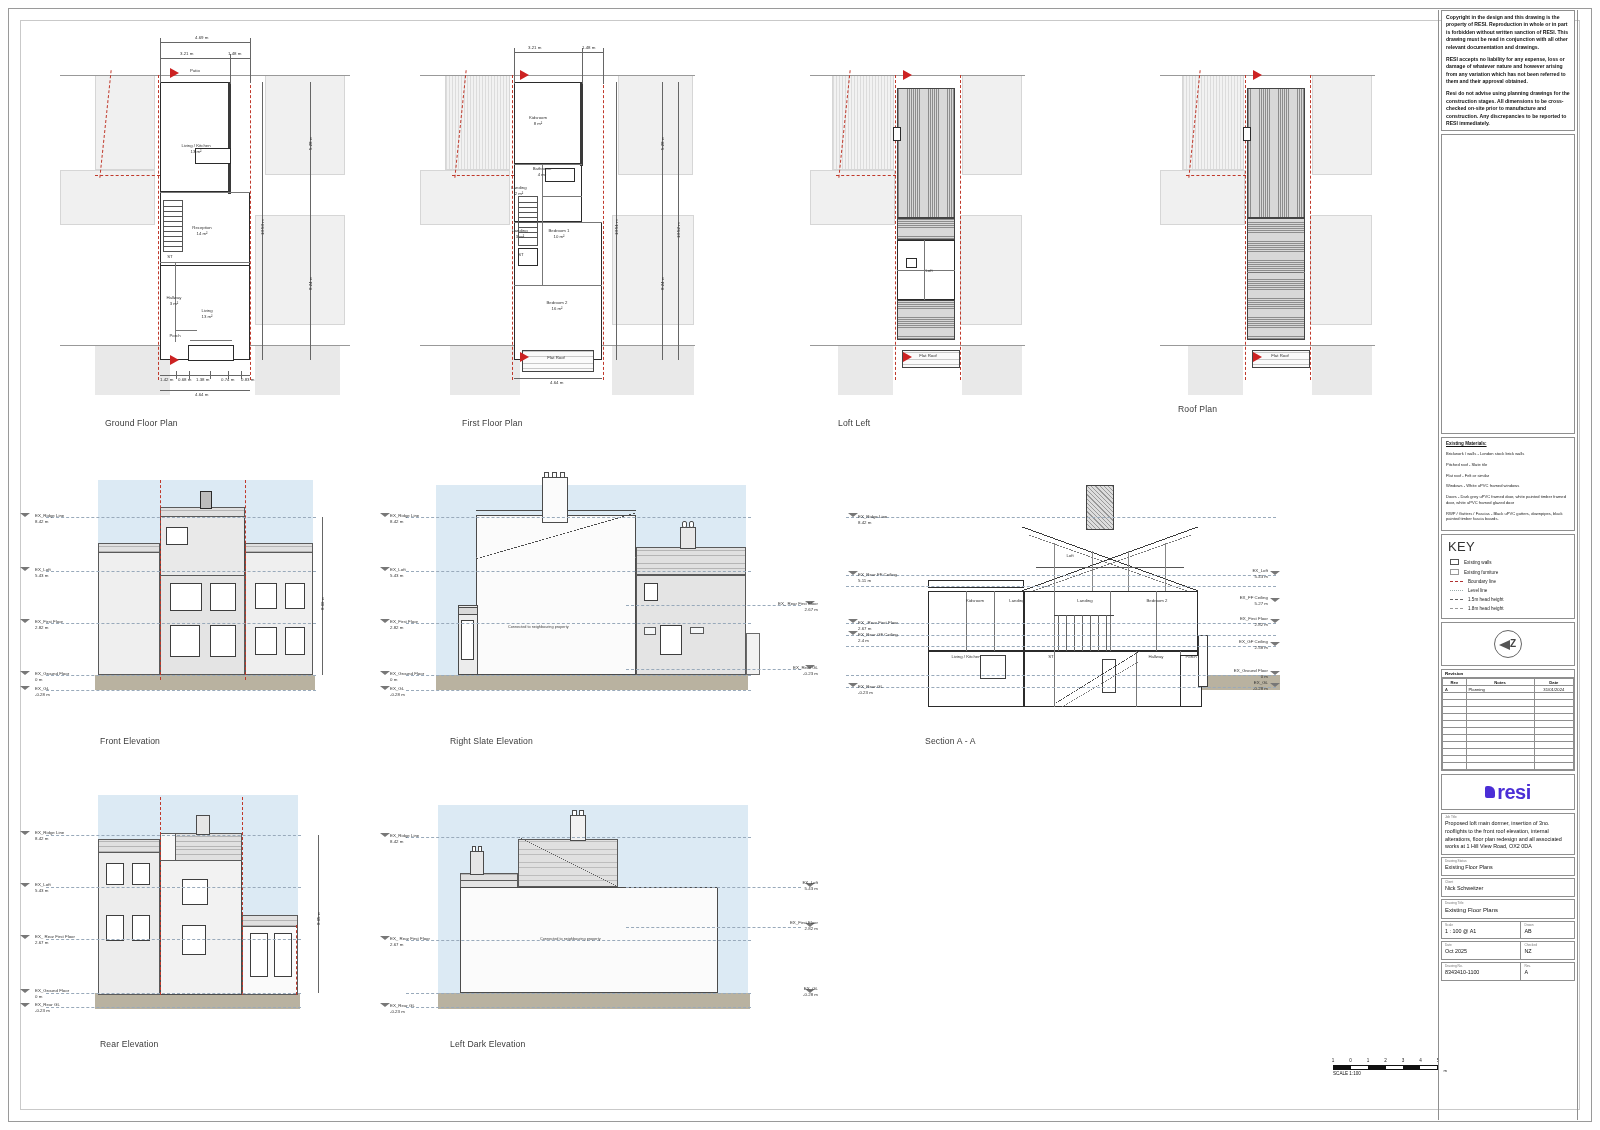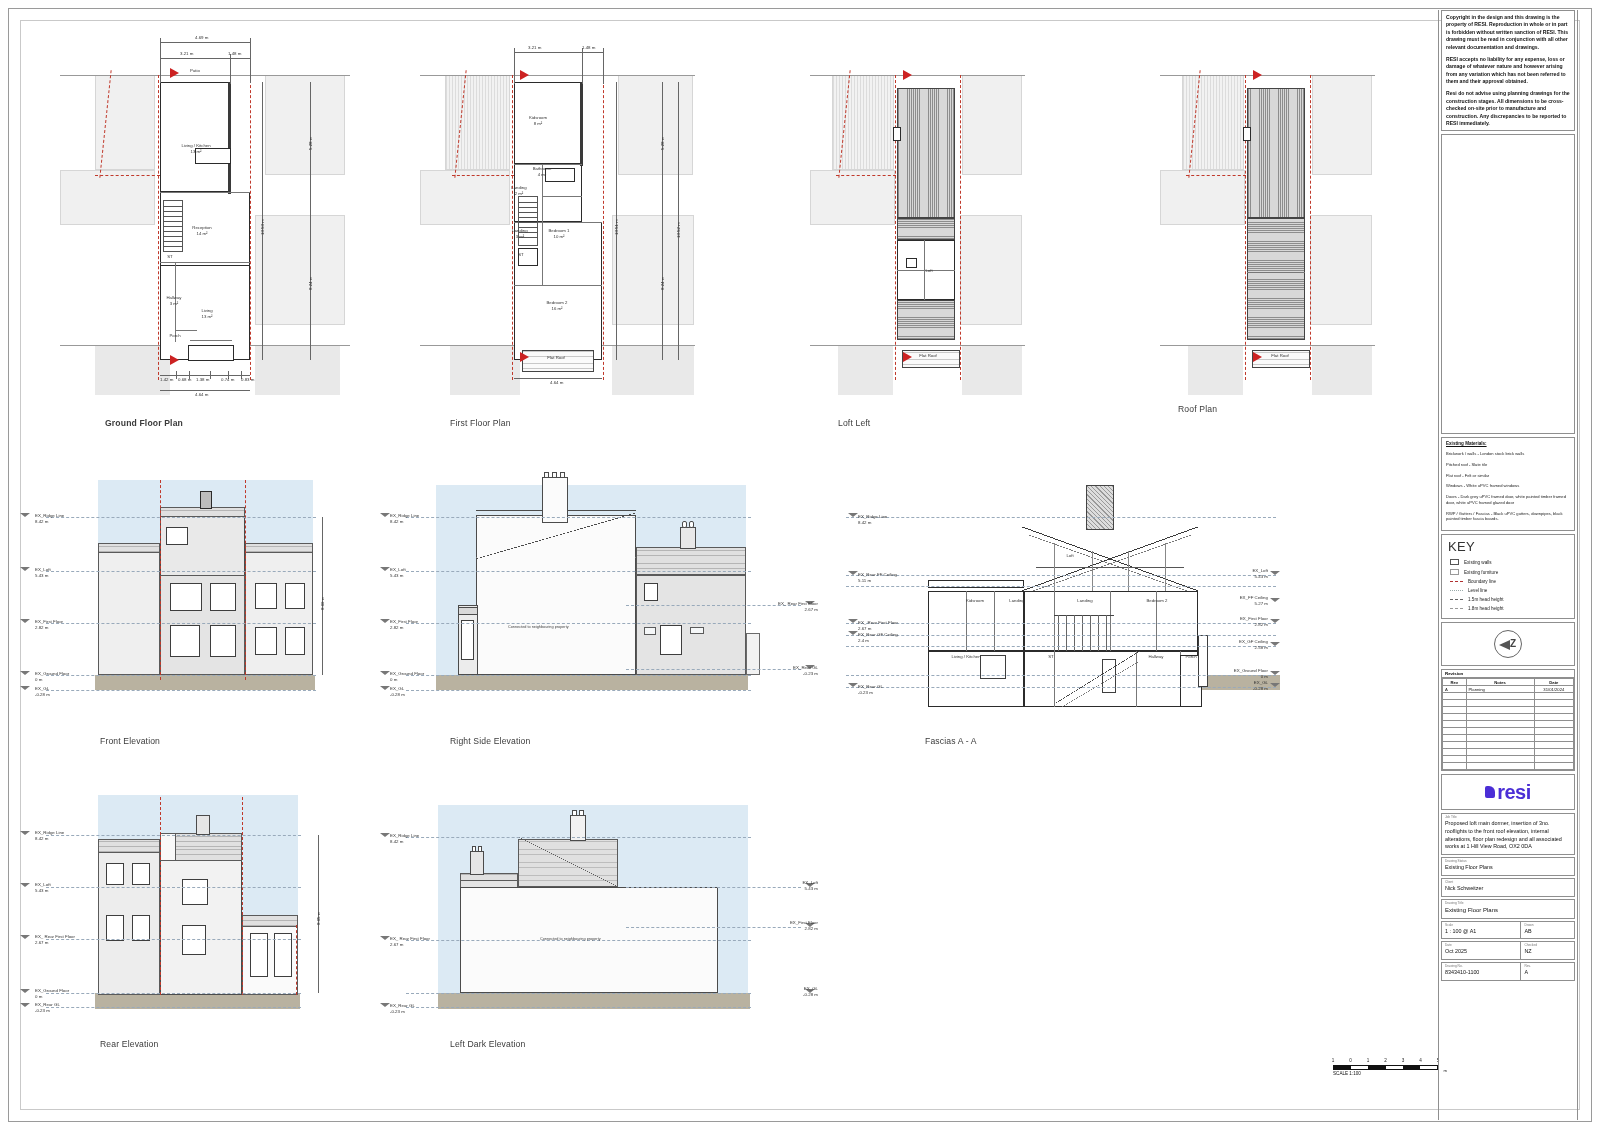--- a/index.html
+++ b/index.html
@@ -252,21 +252,21 @@
   <span class="dim-txt" style="left:221px;top:377px;">0.74 m</span>
   <span class="dim-txt" style="left:241px;top:377px;">0.83 m</span>
   <span class="dim-txt" style="left:195px;top:392px;">4.64 m</span>
   <span class="room" style="left:180px;top:68px;width:30px;">Patio</span>
   <span class="room" style="left:168px;top:143px;width:56px;"><span>Living / Kitchen</span><br><span>13 m²</span></span>
   <span class="room" style="left:182px;top:225px;width:40px;"><span>Reception</span><br><span>14 m²</span></span>
   <span class="room" style="left:190px;top:308px;width:34px;"><span>Living</span><br><span>13 m²</span></span>
   <span class="room" style="left:160px;top:295px;width:28px;"><span>Hallway</span><br><span>3 m²</span></span>
   <span class="room" style="left:163px;top:333px;width:24px;">Porch</span>
   <span class="room" style="left:163px;top:254px;width:14px;">ST</span>
-  <span class="dwg-title" style="left:105px;top:418px;font-weight:bold;">Ground Floor Plan</span>
+  <span class="dwg-title" style="left:105px;top:418px;">Ground Floor Plan</span>
 
   <div class="pg" style="left:400px;top:0;width:350px;height:440px;">
     <div class="ctx" style="left:45px;top:75px;width:65px;height:95px;
       background-image:repeating-linear-gradient(90deg,#dcdcdc 0 .6px,#f2f2f2 .6px 3px);"></div>
     <div class="ctx" style="left:20px;top:170px;width:90px;height:55px;"></div>
     <div class="ctx" style="left:218px;top:75px;width:75px;height:100px;"></div>
     <div class="ctx" style="left:212px;top:215px;width:82px;height:110px;"></div>
     <div class="ctx2" style="left:50px;top:345px;width:70px;height:50px;"></div>
     <div class="ctx2" style="left:212px;top:345px;width:82px;height:50px;"></div>
     <div class="extl" style="left:20px;top:75px;width:275px;"></div>
@@ -323,21 +323,21 @@
   <span class="dim-txt vert" style="left:660px;top:290px;">8.24 m</span>
   <span class="dim-txt" style="left:550px;top:380px;">4.64 m</span>
   <span class="room" style="left:518px;top:115px;width:40px;"><span>Kidsroom</span><br><span>8 m²</span></span>
   <span class="room" style="left:524px;top:166px;width:36px;"><span>Bathroom</span><br><span>4 m²</span></span>
   <span class="room" style="left:505px;top:185px;width:28px;"><span>Landing</span><br><span>2 m²</span></span>
   <span class="room" style="left:506px;top:228px;width:28px;"><span>Landing</span><br><span>3 m²</span></span>
   <span class="room" style="left:540px;top:228px;width:38px;"><span>Bedroom 1</span><br><span>10 m²</span></span>
   <span class="room" style="left:538px;top:300px;width:38px;"><span>Bedroom 2</span><br><span>16 m²</span></span>
   <span class="room" style="left:514px;top:252px;width:14px;">ST</span>
   <span class="room" style="left:538px;top:355px;width:36px;">Flat Roof</span>
-  <span class="dwg-title" style="left:450px;top:418px;">First Floor Plan</span>
+  <span class="dwg-title" style="left:462px;top:418px;">First Floor Plan</span>
 
   <div class="pg" style="left:790px;top:0;width:300px;height:440px;">
     <div class="ctx" style="left:42px;top:75px;width:62px;height:95px;
       background-image:repeating-linear-gradient(90deg,#dcdcdc 0 .6px,#f2f2f2 .6px 3px);"></div>
     <div class="ctx" style="left:20px;top:170px;width:85px;height:55px;"></div>
     <div class="ctx" style="left:172px;top:75px;width:60px;height:100px;"></div>
     <div class="ctx" style="left:170px;top:215px;width:62px;height:110px;"></div>
     <div class="ctx2" style="left:48px;top:345px;width:55px;height:50px;"></div>
     <div class="ctx2" style="left:172px;top:345px;width:60px;height:50px;"></div>
     <div class="extl" style="left:20px;top:75px;width:215px;"></div>
@@ -509,21 +509,21 @@
       </div>
   </div>
   <span class="lvl" style="left:390px;top:513px;"><span>EX_Ridge Line</span><br><span>8.42 m</span></span>
   <span class="lvl" style="left:390px;top:567px;"><span>EX_Loft</span><br><span>5.43 m</span></span>
   <span class="lvl" style="left:390px;top:619px;"><span>EX_First Floor</span><br><span>2.82 m</span></span>
   <span class="lvl" style="left:390px;top:671px;"><span>EX_Ground Floor</span><br><span>0 m</span></span>
   <span class="lvl" style="left:390px;top:686px;"><span>EX_GL</span><br><span>-0.28 m</span></span>
   <span class="lvl r" style="left:718px;top:601px;width:100px;"><span>EX_ Rear First Floor</span><br><span>2.67 m</span></span>
   <span class="lvl r" style="left:718px;top:665px;width:100px;"><span>EX_Rear GL</span><br><span>-0.23 m</span></span>
   <span class="notetxt" style="left:508px;top:625px;">Connected to neighbouring property</span>
-  <span class="dwg-title" style="left:450px;top:736px;">Right Side Elevation</span>
+  <span class="dwg-title" style="left:450px;top:736px;">Right Slate Elevation</span>
 
   <div class="pg" style="left:840px;top:455px;width:560px;height:300px;">
     <div class="ground" style="left:88px;top:220px;width:352px;height:15px;"></div>
 
     <div class="hatchh" style="left:246px;top:30px;width:28px;height:45px;background-image:repeating-linear-gradient(45deg,#999 0 .8px,#ddd .8px 3px);"></div>
 
     <div style="position:absolute;left:182px;top:72px;width:176px;height:64px;
       background:linear-gradient(to bottom right, transparent 49.5%, #3a3a3a 49.5%, #3a3a3a 50.3%, transparent 50.3%),
                  linear-gradient(to bottom left, transparent 49.5%, #3a3a3a 49.5%, #3a3a3a 50.3%, transparent 50.3%);"></div>
     <div style="position:absolute;left:188px;top:80px;width:164px;height:58px;
@@ -626,21 +626,21 @@
   <span class="lvl r" style="left:1186px;top:680px;width:82px;"><span>EX_GL</span><br><span>-0.28 m</span></span>
   <span class="room" style="left:1058px;top:553px;width:24px;">Loft</span>
   <span class="room" style="left:955px;top:598px;width:40px;">Kidsroom</span>
   <span class="room" style="left:1000px;top:598px;width:34px;">Landing</span>
   <span class="room" style="left:1068px;top:598px;width:34px;">Landing</span>
   <span class="room" style="left:1136px;top:598px;width:42px;">Bedroom 2</span>
   <span class="room" style="left:938px;top:654px;width:56px;">Living / Kitchen</span>
   <span class="room" style="left:1044px;top:654px;width:14px;">ST</span>
   <span class="room" style="left:1140px;top:654px;width:32px;">Hallway</span>
   <span class="room" style="left:1178px;top:654px;width:26px;">Porch</span>
-  <span class="dwg-title" style="left:925px;top:736px;">Fascias A - A</span>
+  <span class="dwg-title" style="left:925px;top:736px;">Section A - A</span>
 
   <div class="pg" style="left:0;top:775px;width:360px;height:300px;">
     <div class="sky" style="left:98px;top:20px;width:200px;height:200px;"></div>
     <div class="ground" style="left:95px;top:218px;width:205px;height:16px;"></div>
 
     <div class="bld2" style="left:98px;top:75px;width:62px;height:145px;background:#ededed;"></div>
     <div class="roofsl" style="left:98px;top:64px;width:62px;height:14px;"></div>
     <div class="win" style="left:106px;top:88px;width:18px;height:22px;"></div>
     <div class="win" style="left:132px;top:88px;width:18px;height:22px;"></div>
     <div class="win" style="left:106px;top:140px;width:18px;height:26px;"></div>

